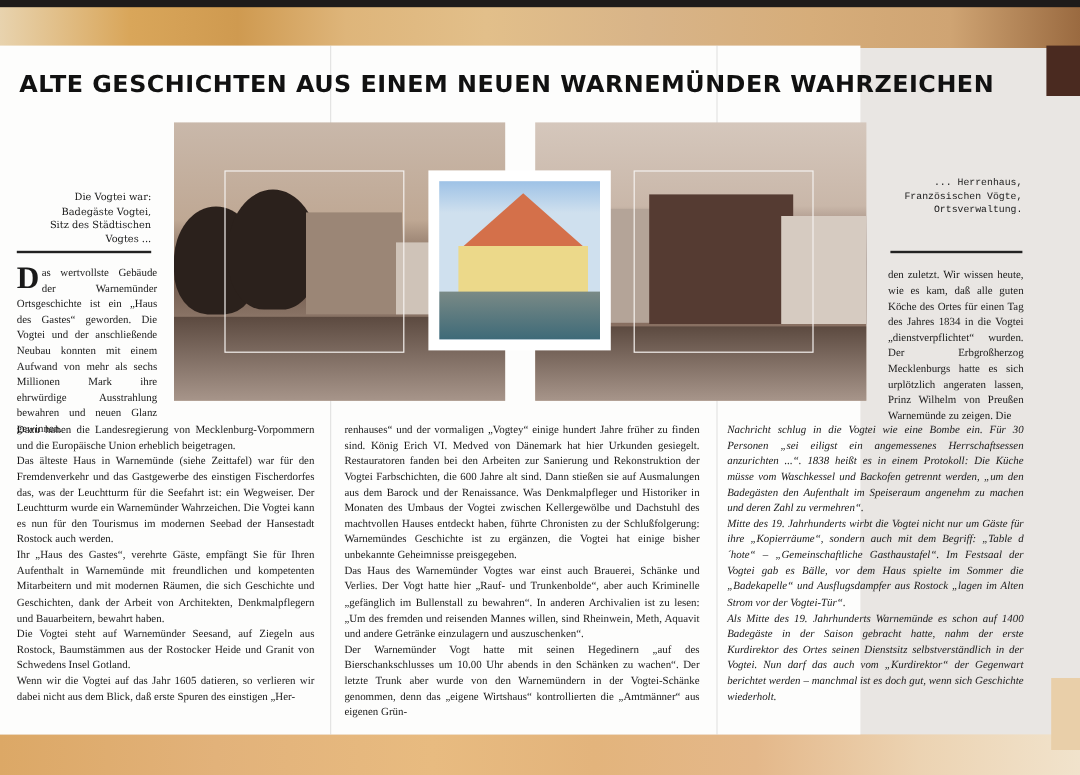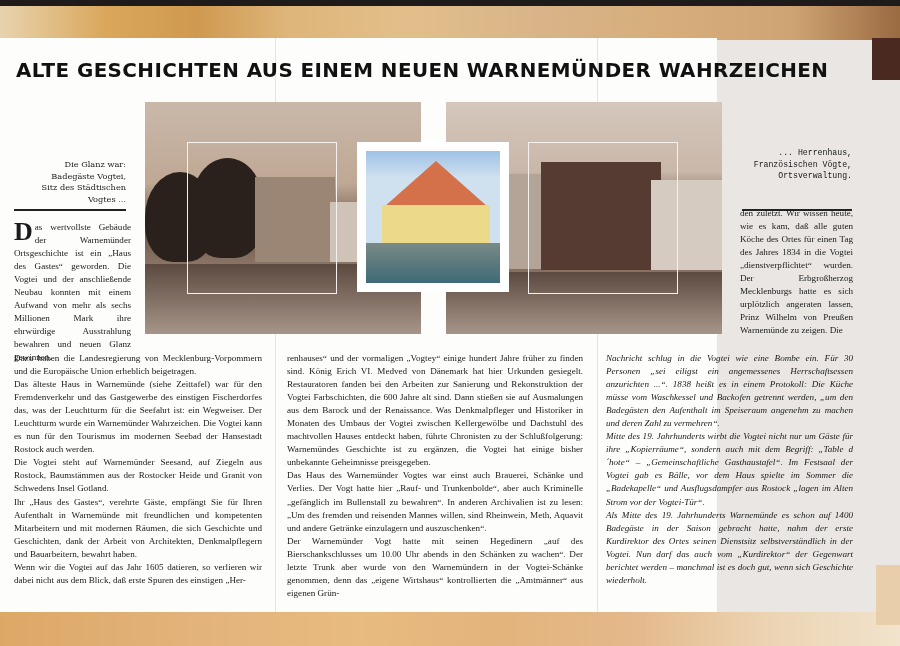--- a/index.html
+++ b/index.html
@@ -43,21 +43,21 @@
 <div class="bottom-band"></div>
 <div class="right-strip"></div>
 
 <div class="page">
   <div class="fold" style="left:275px"></div>
   <div class="fold" style="left:597px"></div>
 
   <h1 class="title">ALTE  GESCHICHTEN AUS EINEM NEUEN WARNEMÜNDER WAHRZEICHEN</h1>
 
   <div class="caption caption-left">
-    <div>Die Glanz war:</div>
+    <div>Die Vogtei war:</div>
     <div>Badegäste Vogtei,</div>
     <div>Sitz des Städtischen Vogtes ...</div>
   </div>
   <div class="rule" style="left:14px; top:171px; width:112px;"></div>
 
   <div class="caption caption-right">
     <div>... Herrenhaus,</div>
     <div>Französischen Vögte,</div>
     <div>Ortsverwaltung.</div>
   </div>
@@ -85,29 +85,29 @@
       <div style="position:absolute; left:18px; top:10px; width:0; height:0; border-left:52px solid transparent; border-right:52px solid transparent; border-bottom:46px solid #d4704a;"></div>
       <div style="position:absolute; left:16px; top:54px; width:108px; height:44px; background:#ecd98a;"></div>
       <div style="position:absolute; left:0; top:92px; width:134px; height:40px; background:linear-gradient(180deg,#7a8a86,#3e6a78);"></div>
     </div>
   </div>
 
   <div class="col" style="left:14px; top:183px; width:117px; font-size:9.1px;">
     <span class="dropcap">D</span><span>as wertvollste Gebäude der Warnemünder Ortsgeschichte ist ein „Haus des Gastes“ geworden. Die Vogtei und der anschließende Neubau konnten mit einem Aufwand von mehr als sechs Millionen Mark ihre ehrwürdige Ausstrahlung bewahren und neuen Glanz gewinnen.</span>
   </div>
 
-  <div class="col" style="left:740px; top:169px; width:113px;">
+  <div class="col" style="left:740px; top:185px; width:113px;">
     <span>den zuletzt. Wir wissen heute, wie es kam, daß alle guten Köche des Ortes für einen Tag des Jahres 1834 in die Vogtei „dienstverpflichtet“ wurden. Der Erbgroßherzog Mecklenburgs hatte es sich urplötzlich angeraten lassen, Prinz Wilhelm von Preußen Warnemünde zu zeigen. Die</span>
   </div>
 
   <div class="col" style="left:14px; top:314px; width:248px;">
     <p>Dazu haben die Landesregierung von Mecklenburg-Vorpommern und die Europäische Union erheblich beigetragen.</p>
     <p>Das älteste Haus in Warnemünde (siehe Zeittafel) war für den Fremdenverkehr und das Gastgewerbe des einstigen Fischerdorfes das, was der Leuchtturm für die Seefahrt ist: ein Wegweiser. Der Leuchtturm wurde ein Warnemünder Wahrzeichen. Die Vogtei kann es nun für den Tourismus im modernen Seebad der Hansestadt Rostock auch werden.</p>
+    <p>Ihr „Haus des Gastes“, verehrte Gäste, empfängt Sie für Ihren Aufenthalt in Warnemünde mit freundlichen und kompetenten Mitarbeitern und mit modernen Räumen, die sich Geschichte und Geschichten, dank der Arbeit von Architekten, Denkmalpflegern und Bauarbeitern, bewahrt haben.</p>
     <p>Die Vogtei steht auf Warnemünder Seesand, auf Ziegeln aus Rostock, Baumstämmen aus der Rostocker Heide und Granit von Schwedens Insel Gotland.</p>
-    <p>Ihr „Haus des Gastes“, verehrte Gäste, empfängt Sie für Ihren Aufenthalt in Warnemünde mit freundlichen und kompetenten Mitarbeitern und mit modernen Räumen, die sich Geschichte und Geschichten, dank der Arbeit von Architekten, Denkmalpflegern und Bauarbeitern, bewahrt haben.</p>
     <p>Wenn wir die Vogtei auf das Jahr 1605 datieren, so verlieren wir dabei nicht aus dem Blick, daß erste Spuren des einstigen „Her-</p>
   </div>
 
   <div class="col" style="left:287px; top:314px; width:296px;">
     <p>renhauses“ und der vormaligen „Vogtey“ einige hundert Jahre früher zu finden sind. König Erich VI. Medved von Dänemark hat hier Urkunden gesiegelt. Restauratoren fanden bei den Arbeiten zur Sanierung und Rekonstruktion der Vogtei Farbschichten, die 600 Jahre alt sind. Dann stießen sie auf Ausmalungen aus dem Barock und der Renaissance. Was Denkmalpfleger und Historiker in Monaten des Umbaus der Vogtei zwischen Kellergewölbe und Dachstuhl des machtvollen Hauses entdeckt haben, führte Chronisten zu der Schlußfolgerung: Warnemündes Geschichte ist zu ergänzen, die Vogtei hat einige bisher unbekannte Geheimnisse preisgegeben.</p>
     <p>Das Haus des Warnemünder Vogtes war einst auch Brauerei, Schänke und Verlies. Der Vogt hatte hier „Rauf- und Trunkenbolde“, aber auch Kriminelle „gefänglich im Bullenstall zu bewahren“. In anderen Archivalien ist zu lesen: „Um des fremden und reisenden Mannes willen, sind Rheinwein, Meth, Aquavit und andere Getränke einzulagern und auszuschenken“.</p>
     <p>Der Warnemünder Vogt hatte mit seinen Hegedinern „auf des Bierschankschlusses um 10.00 Uhr abends in den Schänken zu wachen“. Der letzte Trunk aber wurde von den Warnemündern in der Vogtei-Schänke genommen, denn das „eigene Wirtshaus“ kontrollierten die „Amtmänner“ aus eigenen Grün-</p>
   </div>
 
   <div class="col" style="left:606px; top:314px; width:247px;font-style:italic;">

